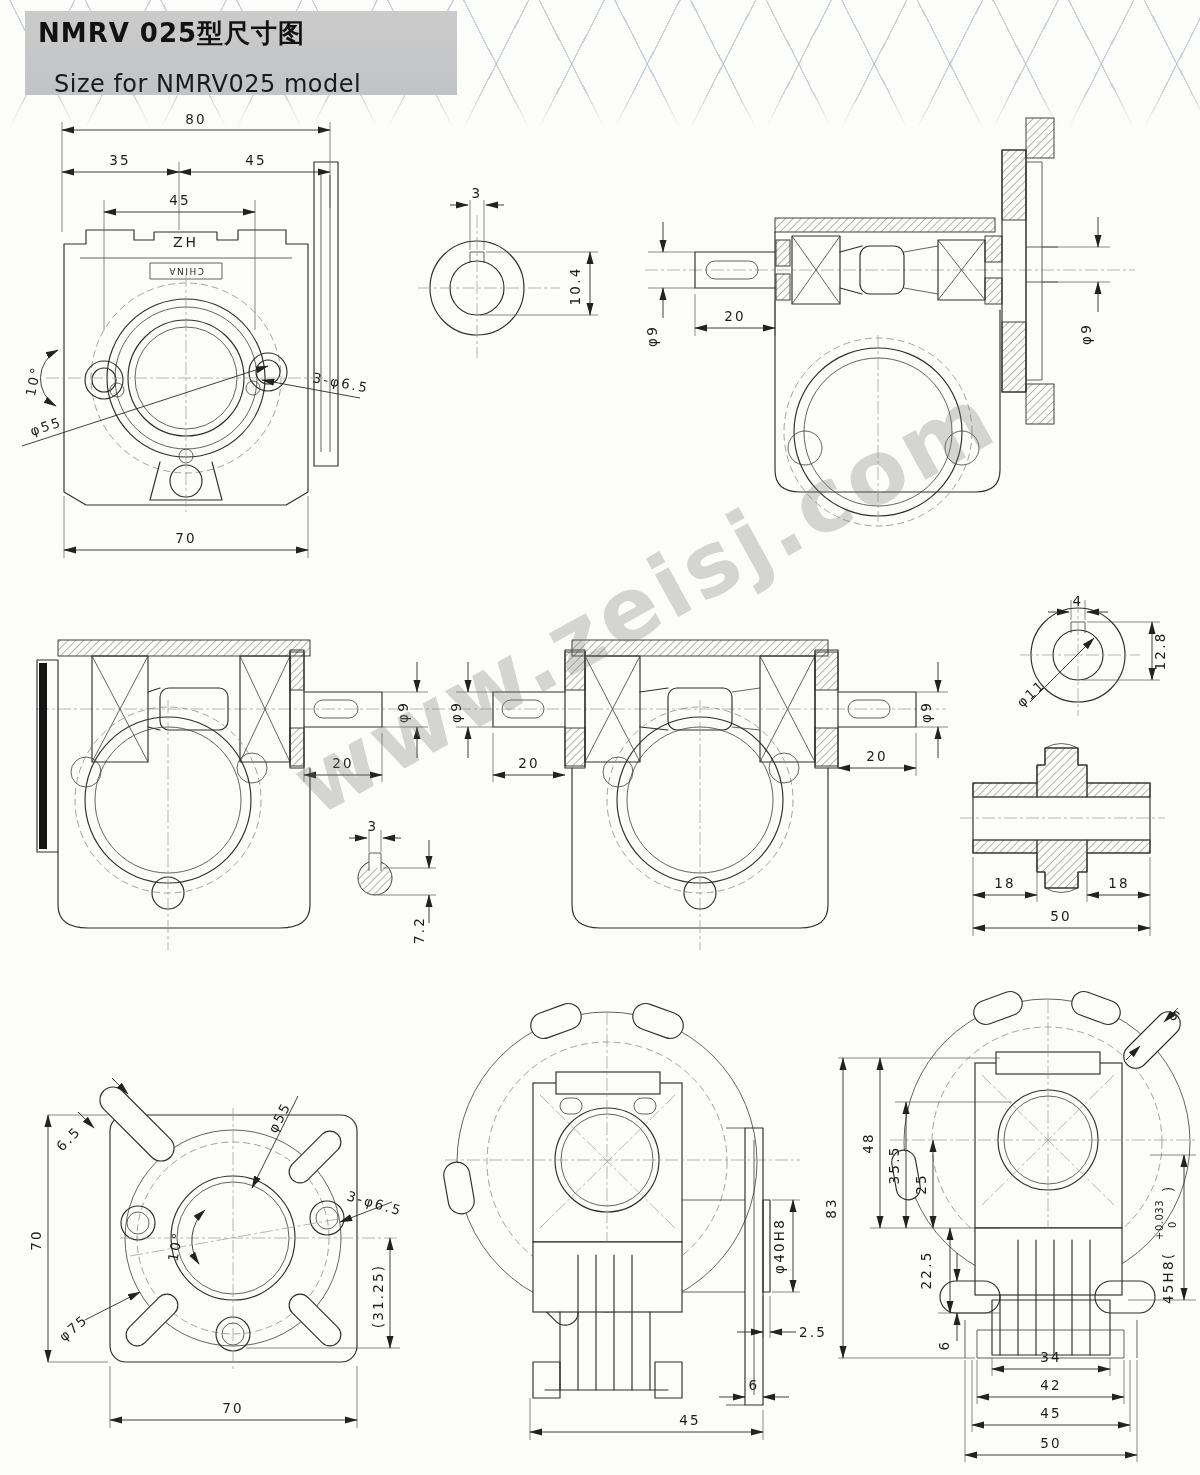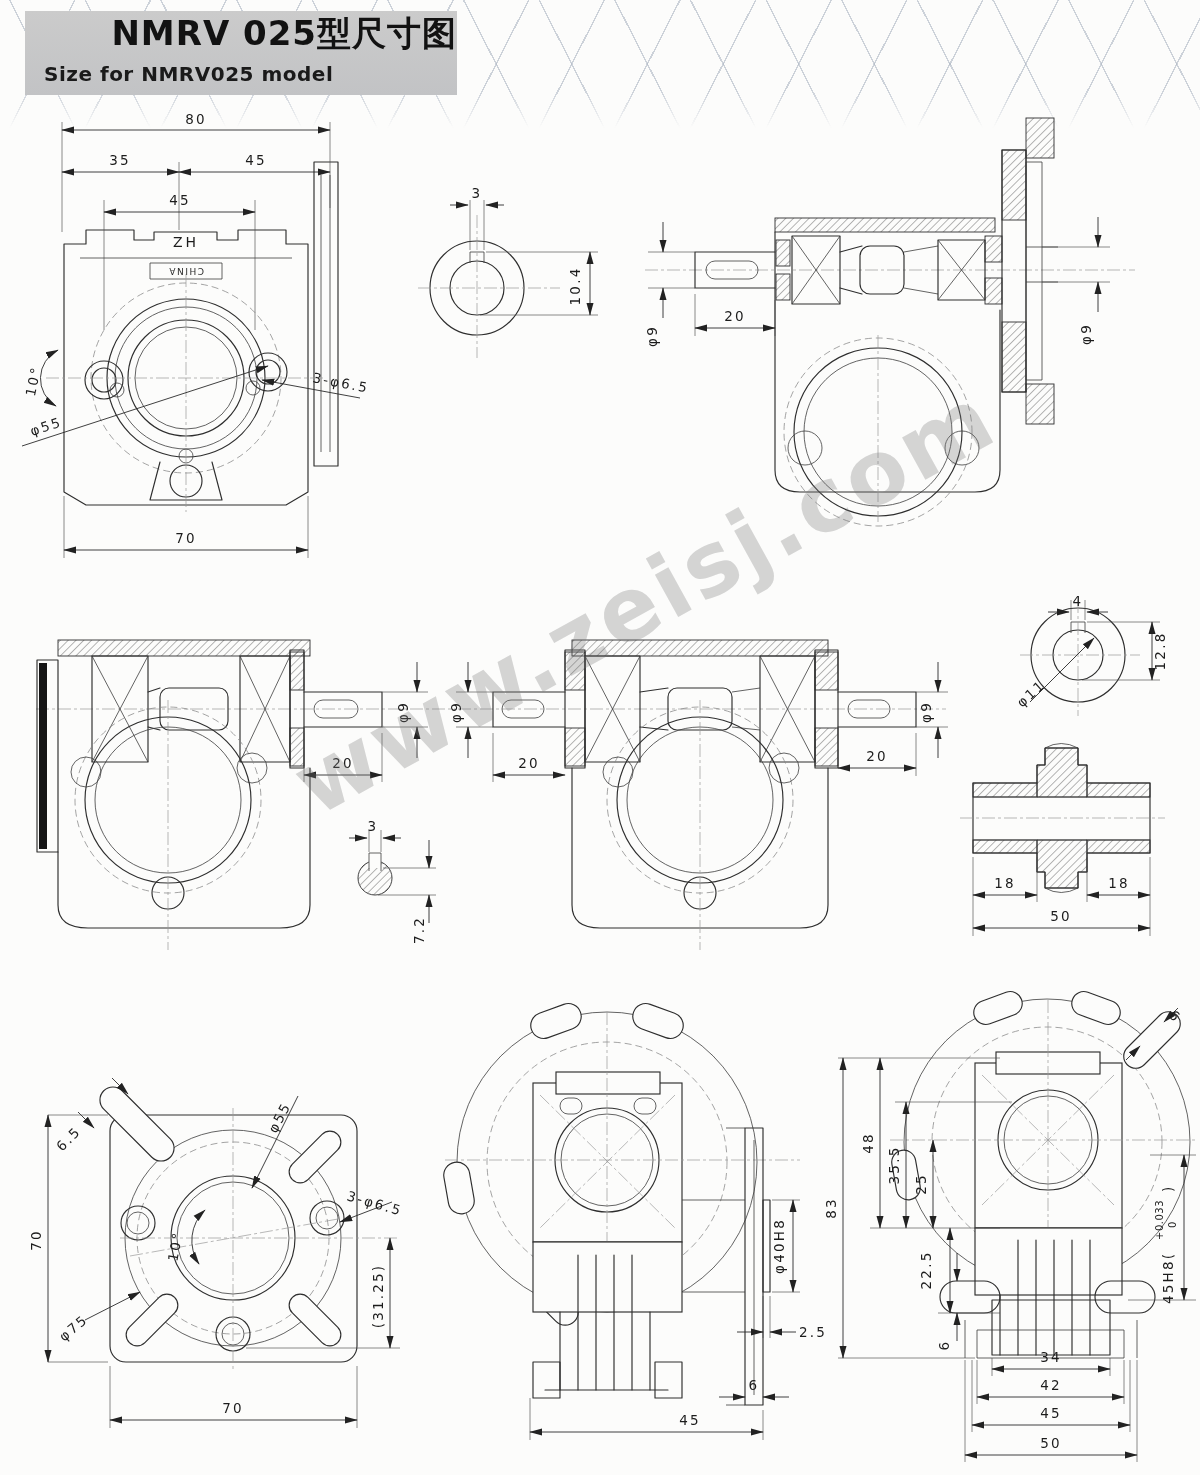--- a/index.html
+++ b/index.html
@@ -7,22 +7,22 @@
         font-family:"DejaVu Sans",sans-serif;}
   
   .diamond-band{position:absolute;left:0;top:0;width:1200px;height:128px;pointer-events:none;
     background-image:
       repeating-linear-gradient(63deg,  transparent 0 66px, rgba(165,175,190,.55) 66px 67.4px),
       repeating-linear-gradient(117deg, transparent 0 66px, rgba(165,175,190,.55) 66px 67.4px);
     -webkit-mask-image:linear-gradient(#000 70%,transparent);
             mask-image:linear-gradient(#000 70%,transparent);}
   .title-block{position:absolute;left:25px;top:11px;width:432px;height:84px;
     background:linear-gradient(180deg,#cbcbcb,#c2c3c5);padding:4px 0 0 13px;box-sizing:border-box;}
-  .title-block .t1{font-size:34px;font-weight:bold;color:#121212;letter-spacing:1px;line-height:36px;margin:0;text-align:right;}
-  .title-block .t2{font-size:20px;font-weight:bold;color:#1a1a1a;letter-spacing:0.5px;line-height:34px;margin:6px;}
+  .title-block .t1{font-size:26px;font-weight:bold;color:#121212;letter-spacing:1px;line-height:36px;margin:0;}
+  .title-block .t2{font-size:24px;font-weight:normal;color:#1a1a1a;letter-spacing:0.5px;line-height:34px;margin:16px;}
   .watermark{position:absolute;left:255px;top:560px;width:740px;text-align:center;
     font-size:88px;font-weight:bold;color:rgba(120,120,120,.30);letter-spacing:4px;
     transform:rotate(-29deg);transform-origin:center;pointer-events:none;white-space:nowrap;}
   svg{position:absolute;overflow:visible;}
   .ol   {fill:none;stroke:#2e2e2e;stroke-width:1.15;stroke-linejoin:round;stroke-linecap:round;}
   .ol2  {fill:none;stroke:#3c3c3c;stroke-width:0.8;stroke-linejoin:round;}
   .wh   {fill:#fcfcfb;stroke:#2e2e2e;stroke-width:1.15;}
   .whn  {fill:#fcfcfb;stroke:none;}
   .hat  {fill:url(#h1);stroke:#2e2e2e;stroke-width:0.9;}
   .cl   {fill:none;stroke:#9a9a9a;stroke-width:0.7;stroke-dasharray:13 3 3 3;}

